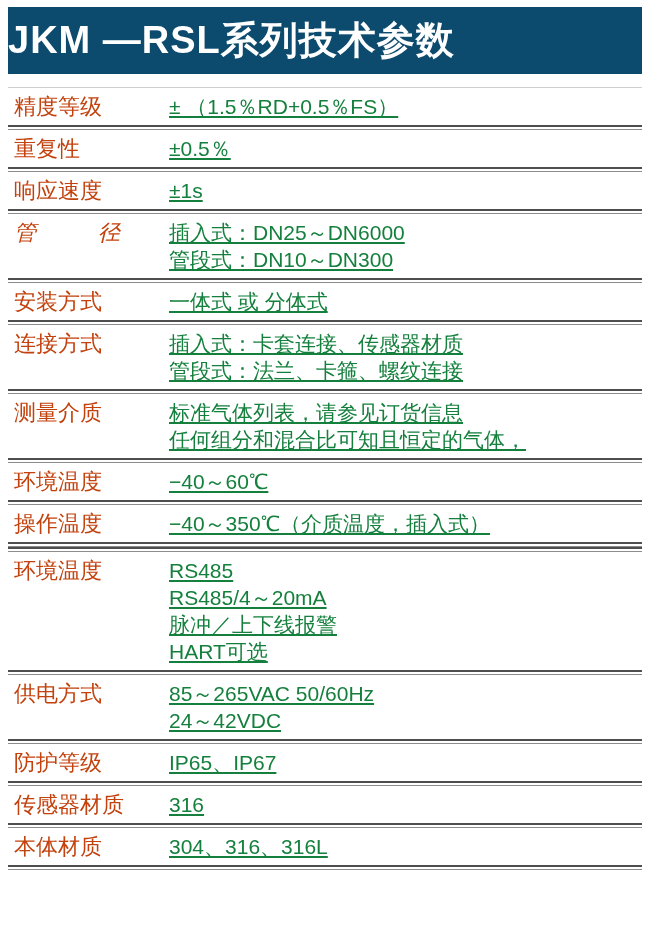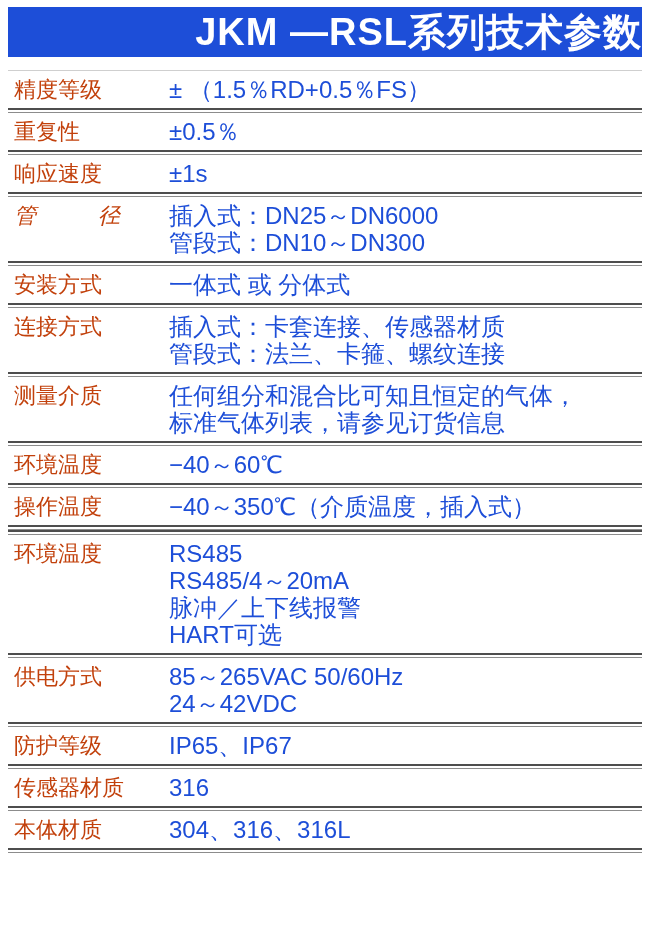--- a/index.html
+++ b/index.html
@@ -10,25 +10,25 @@
   }
   .page {
     width: 650px;
     height: 928px;
     box-sizing: border-box;
     padding: 7px 8px 0 8px;
     overflow: hidden;
     background: #ffffff;
   }
   .header {
-    height: 50px;
-    background: #1d4ed8;
+    height: 67px;
+    background: #0c4a6e;
     display: flex;
     align-items: center;
-    justify-content: flex-end;
+    justify-content: flex-start;
   }
   .header-title {
     color: #ffffff;
     font-size: 38px;
     font-weight: bold;
     letter-spacing: 1px;
     white-space: nowrap;
   }
   .spec-table {
     margin-top: 13px;
@@ -54,24 +54,25 @@
     margin-right: 49px;
     text-align: justify;
     text-align-last: justify;
     font-style: italic;
   }
   .row-values {
     flex: 1 1 auto;
     min-width: 0;
   }
   .value-line {
-    font-size: 24px;
+    font-size: 21px;
     line-height: 27px;
-    color: #1d4ed8;
+    color: #15803d;
     white-space: nowrap;
+    text-decoration: underline;
   }
   .sep {
     height: 2px;
     border-top: 2px solid #4e4e4e;
     border-bottom: 1px solid #8c8c8c;
     background: #ffffff;
   }
 </style>
 </head>
 <body>
@@ -122,22 +123,22 @@
     <div class="row-label">连接方式</div>
     <div class="row-values">
           <div class="value-line">插入式：卡套连接、传感器材质</div>
           <div class="value-line">管段式：法兰、卡箍、螺纹连接</div>
         </div>
   </div>
 <div class="sep"></div>
   <div class="spec-row">
     <div class="row-label">测量介质</div>
     <div class="row-values">
+          <div class="value-line">标准气体列表，请参见订货信息</div>
           <div class="value-line">任何组分和混合比可知且恒定的气体，</div>
-          <div class="value-line">标准气体列表，请参见订货信息</div>
         </div>
   </div>
 <div class="sep"></div>
   <div class="spec-row">
     <div class="row-label">环境温度</div>
     <div class="row-values">
           <div class="value-line">−40～60℃</div>
         </div>
   </div>
 <div class="sep"></div>

